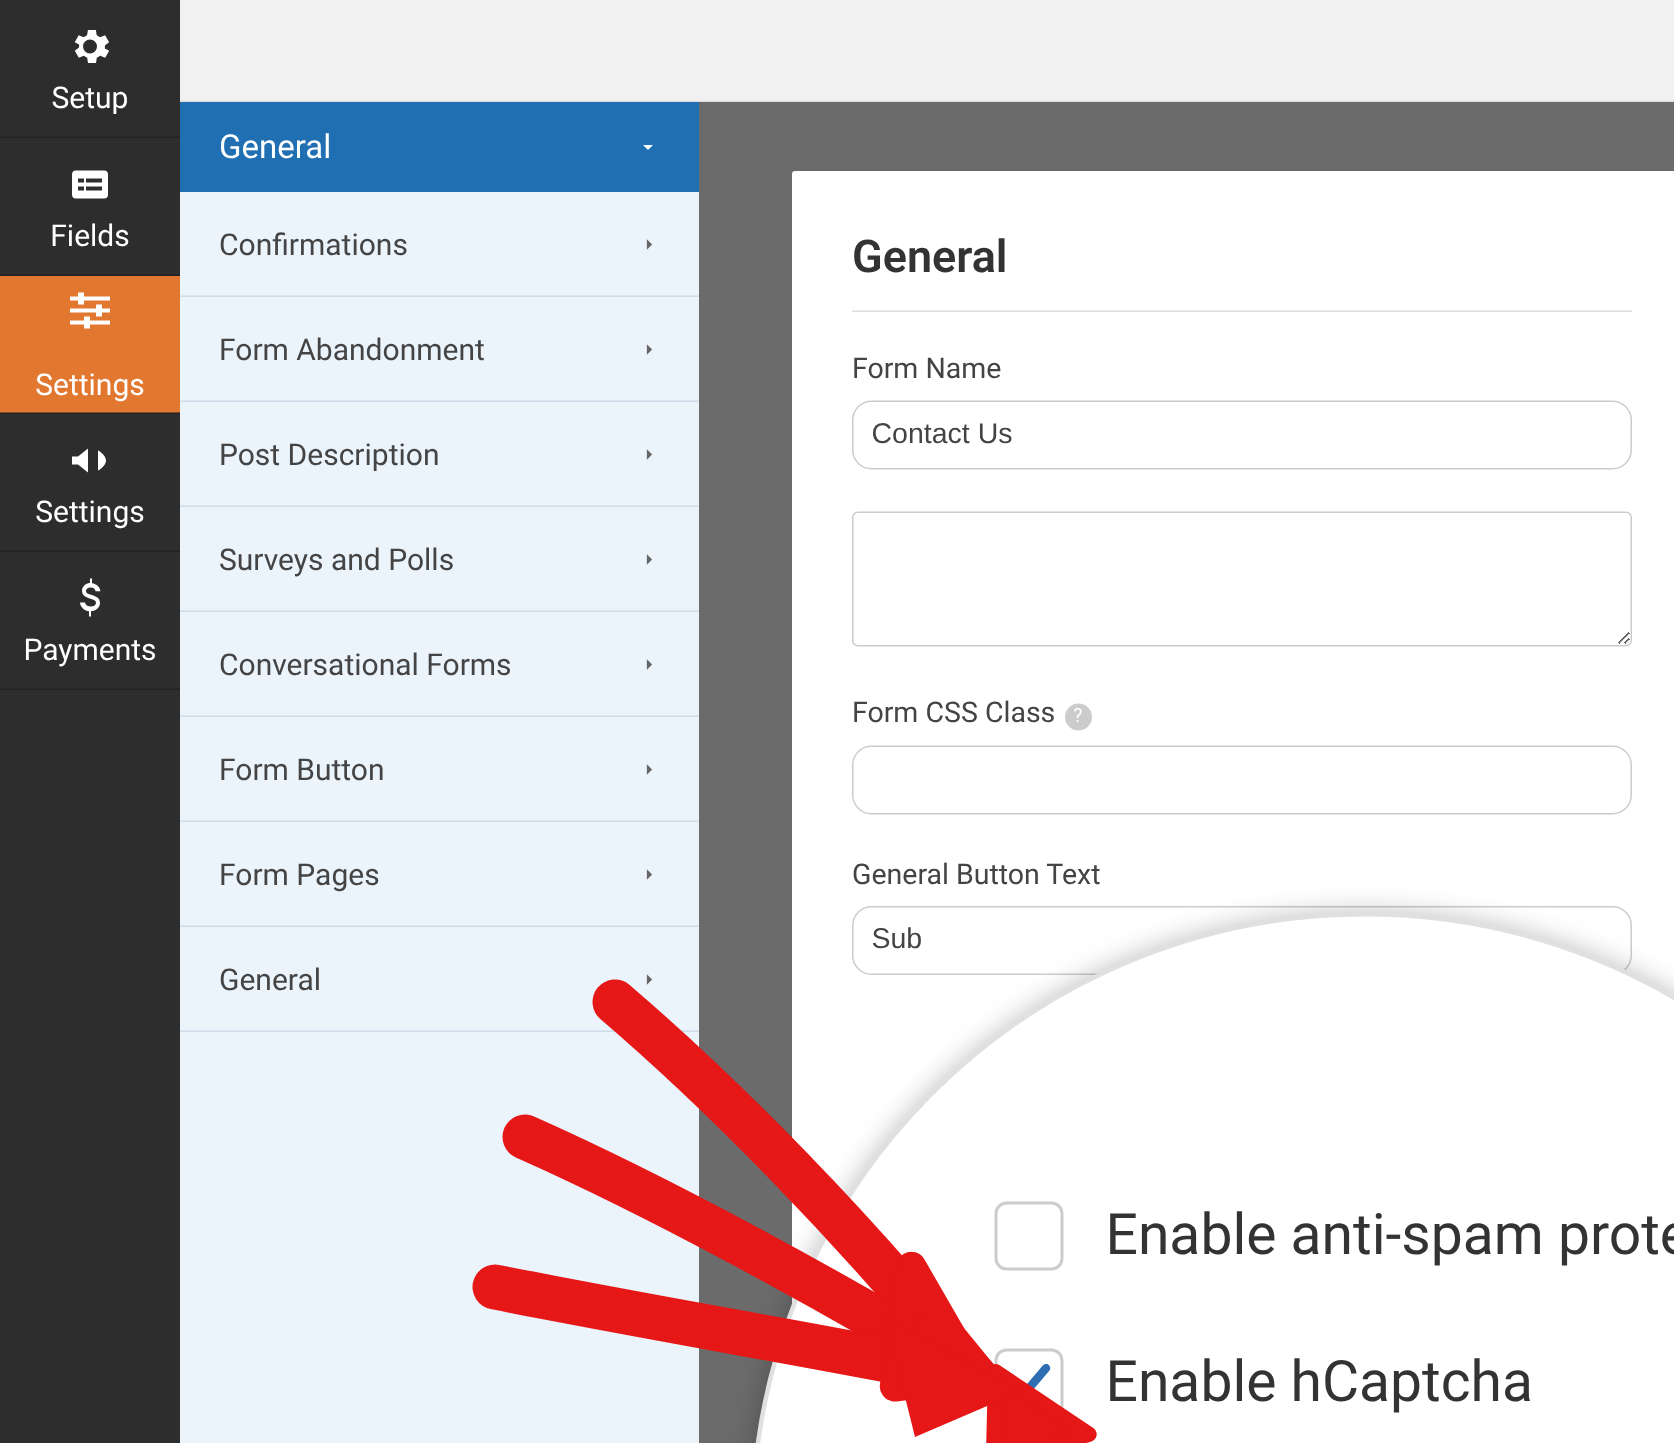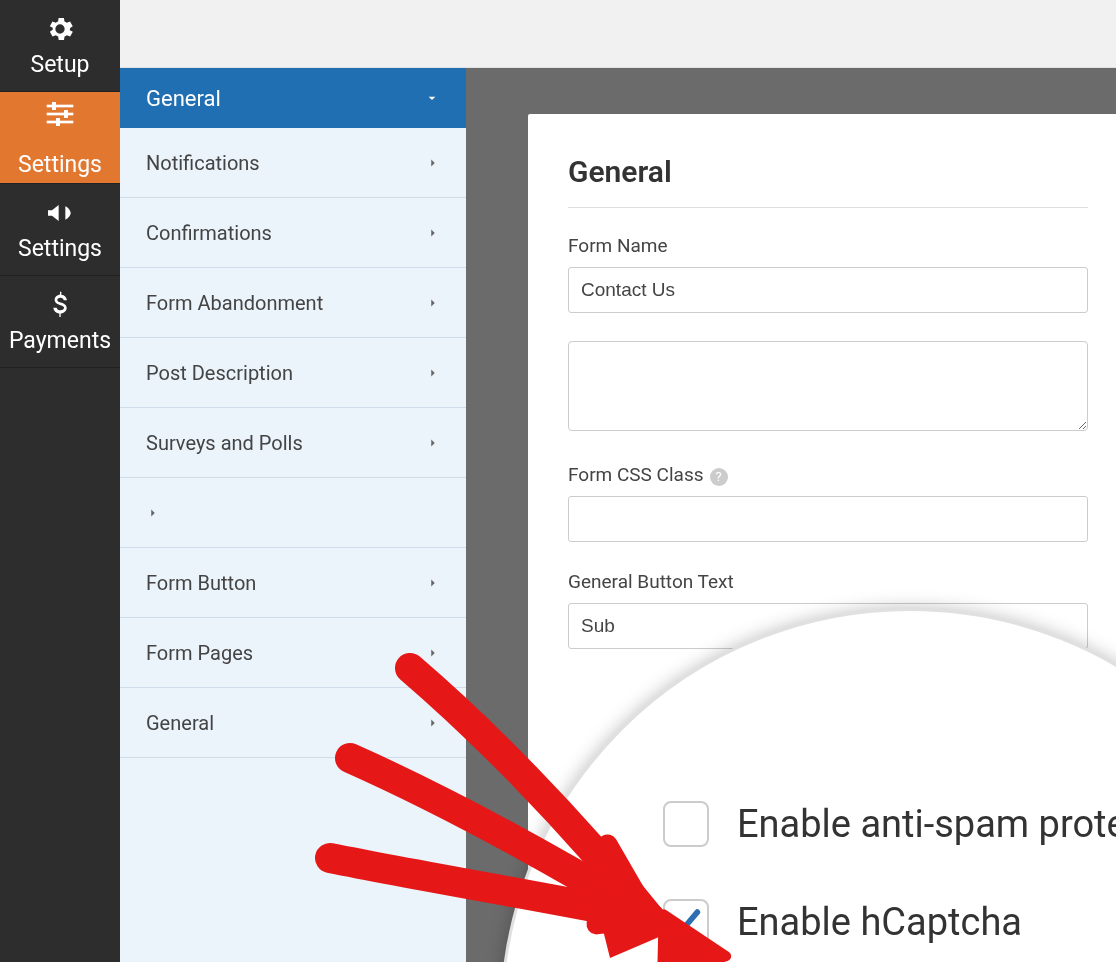--- a/index.html
+++ b/index.html
@@ -4,21 +4,21 @@
 <style>
   * { box-sizing: border-box; margin: 0; padding: 0; }
   html, body { width: 1116px; height: 962px; font-family: -apple-system, BlinkMacSystemFont, "Segoe UI", Roboto, Helvetica, Arial, sans-serif; overflow: hidden; }
   body { display: flex; background: #5f5f5f; }
 
   
   .icon-bar { width: 120px; background: #2d2d2d; display: flex; flex-direction: column; flex-shrink: 0; }
   .icon-item { height: 92px; display: flex; flex-direction: column; align-items: center; justify-content: center; color: #fff; cursor: pointer; border-bottom: 1px solid #222; }
   .icon-item.active { background: #e27730; gap: 15px; }
   .icon-item svg { width: 32px; height: 32px; fill: #fff; color:#fff; margin-bottom:6px; }
-  .icon-item span { font-size: 23px; }
+  .icon-item span { font-size: 20px; }
 
   
   .workspace { flex: 1; display: flex; flex-direction: column; position: relative; }
   .topbar { height: 68px; background: #f1f1f1; border-bottom: 1px solid #e1e1e1; flex-shrink: 0; }
 
   .body { flex:1; display:flex; position:relative; }
 
   
   .settings-panel { width: 346px; background: #ebf3fb; flex-shrink: 0; display:flex; flex-direction:column; }
   .settings-header { background: #1f6fb2; color:#fff; height:60px; display:flex; align-items:center; justify-content:space-between; padding:0 26px; font-size:22px; }
@@ -26,21 +26,21 @@
   .settings-item { height:70px; display:flex; align-items:center; justify-content:space-between; padding:0 26px; border-bottom:1px solid #cfdce9; font-size:20px; color:#444; cursor:pointer; }
   .settings-item svg { width:14px; height:14px; fill:#666; }
 
   
   .canvas { flex:1; background:#6b6b6b; padding:46px 0 0 62px; position:relative; overflow:hidden; }
   .form-card { width: 600px; background:#fff; padding:40px 40px 260px 40px; border-radius:2px; box-shadow:none; }
   .form-card h2 { font-size:30px; font-weight:600; color:#333; padding-bottom:18px; border-bottom:1px solid #ddd; margin-bottom:26px; }
   .field { margin-bottom:28px; }
   .field label { display:block; font-size:19px; color:#444; margin-bottom:10px; }
   .field label .help { display:inline-block; width:18px; height:18px; border-radius:50%; background:#ccc; color:#fff; font-size:13px; text-align:center; line-height:18px; margin-left:6px; }
-  .field input[type=text] { width:100%; height:46px; border:1px solid #ccc; border-radius:3px; padding:0 12px; font-size:19px; color:#444; }
+  .field input[type=text] { width:100%; height:46px; border:1px solid #ccc; border-radius:13px; padding:0 12px; font-size:19px; color:#444; }
   .field textarea { width:100%; height:90px; border:1px solid #ccc; border-radius:4px; padding:10px 12px; font-size:19px; resize:both; }
 
   
   .magnifier { position:absolute; left:380px; top:540px; width:820px; height:820px; border-radius:50%; background:#fff; border:3px solid #e0e0e0; box-shadow:0 0 18px rgba(0,0,0,0.25); overflow:hidden; z-index:5; }
   .mag-inner { position:absolute; left:160px; top:190px; width:620px; }
   .mag-row { display:flex; align-items:center; margin-bottom:52px; }
   .mag-check { width:46px; height:46px; border:2px solid #ccc; border-radius:8px; margin-right:28px; display:flex; align-items:center; justify-content:center; flex-shrink:0; }
   .mag-check.checked svg { width:34px; height:34px; }
   .mag-label { font-size:38px; color:#333; white-space:nowrap; }
 
@@ -50,20 +50,30 @@
 </head>
 <body>
 
 <div class="icon-bar">
   <div class="icon-item">
     <svg viewBox="0 0 24 24">
         <path d="M19.4 13l.05-.5a7 7 0 000-1l2.1-1.6-2-3.5-2.5 1a7 7 0 00-1.7-1l-.4-2.6h-4l-.4 2.6a7 7 0 00-1.7 1l-2.5-1-2 3.5L6.55 11a7 7 0 000 1l-.05.5-2.1 1.6 2 3.5 2.5-1a7 7 0 001.7 1l.4 2.6h4l.4-2.6a7 7 0 001.7-1l2.5 1 2-3.5zM12 15.5A3.5 3.5 0 1115.5 12 3.5 3.5 0 0112 15.5z"></path>
       </svg>
     <span>Setup</span>
   </div>
+  <div class="icon-item">
+    <svg viewBox="0 0 24 24">
+        <rect x="3" y="5" width="18" height="14" rx="2" fill="#fff"></rect>
+        <rect x="6" y="9" width="3" height="2" fill="#2d2d2d"></rect>
+        <rect x="10" y="9" width="8" height="2" fill="#2d2d2d"></rect>
+        <rect x="6" y="13" width="3" height="2" fill="#2d2d2d"></rect>
+        <rect x="10" y="13" width="8" height="2" fill="#2d2d2d"></rect>
+      </svg>
+    <span>Fields</span>
+  </div>
   <div class="icon-item active">
     <svg viewBox="0 0 24 24">
         <rect x="2" y="5" width="20" height="2" fill="#fff"></rect>
         <rect x="2" y="11" width="20" height="2" fill="#fff"></rect>
         <rect x="2" y="17" width="20" height="2" fill="#fff"></rect>
         <rect x="6" y="3" width="3" height="6" fill="#fff"></rect>
         <rect x="15" y="9" width="3" height="6" fill="#fff"></rect>
         <rect x="9" y="15" width="3" height="6" fill="#fff"></rect>
       </svg>
     <span>Settings</span>
@@ -87,26 +97,20 @@
   <div class="body">
 
     <div class="settings-panel">
       <div class="settings-header">
         <span>General</span>
         <svg viewBox="0 0 24 24">
             <path d="M7 10l5 5 5-5z"></path>
           </svg>
       </div>
       <div class="settings-item">
-        <span>Notifications</span>
-        <svg viewBox="0 0 24 24">
-            <path d="M9 6l6 6-6 6z"></path>
-          </svg>
-      </div>
-      <div class="settings-item">
         <span>Confirmations</span>
         <svg viewBox="0 0 24 24">
             <path d="M9 6l6 6-6 6z"></path>
           </svg>
       </div>
       <div class="settings-item">
         <span>Form Abandonment</span>
         <svg viewBox="0 0 24 24">
             <path d="M9 6l6 6-6 6z"></path>
           </svg>
@@ -117,20 +121,21 @@
             <path d="M9 6l6 6-6 6z"></path>
           </svg>
       </div>
       <div class="settings-item">
         <span>Surveys and Polls</span>
         <svg viewBox="0 0 24 24">
             <path d="M9 6l6 6-6 6z"></path>
           </svg>
       </div>
       <div class="settings-item">
+        <span>Conversational Forms</span>
         <svg viewBox="0 0 24 24">
             <path d="M9 6l6 6-6 6z"></path>
           </svg>
       </div>
       <div class="settings-item">
         <span>Form Button</span>
         <svg viewBox="0 0 24 24">
             <path d="M9 6l6 6-6 6z"></path>
           </svg>
       </div>

